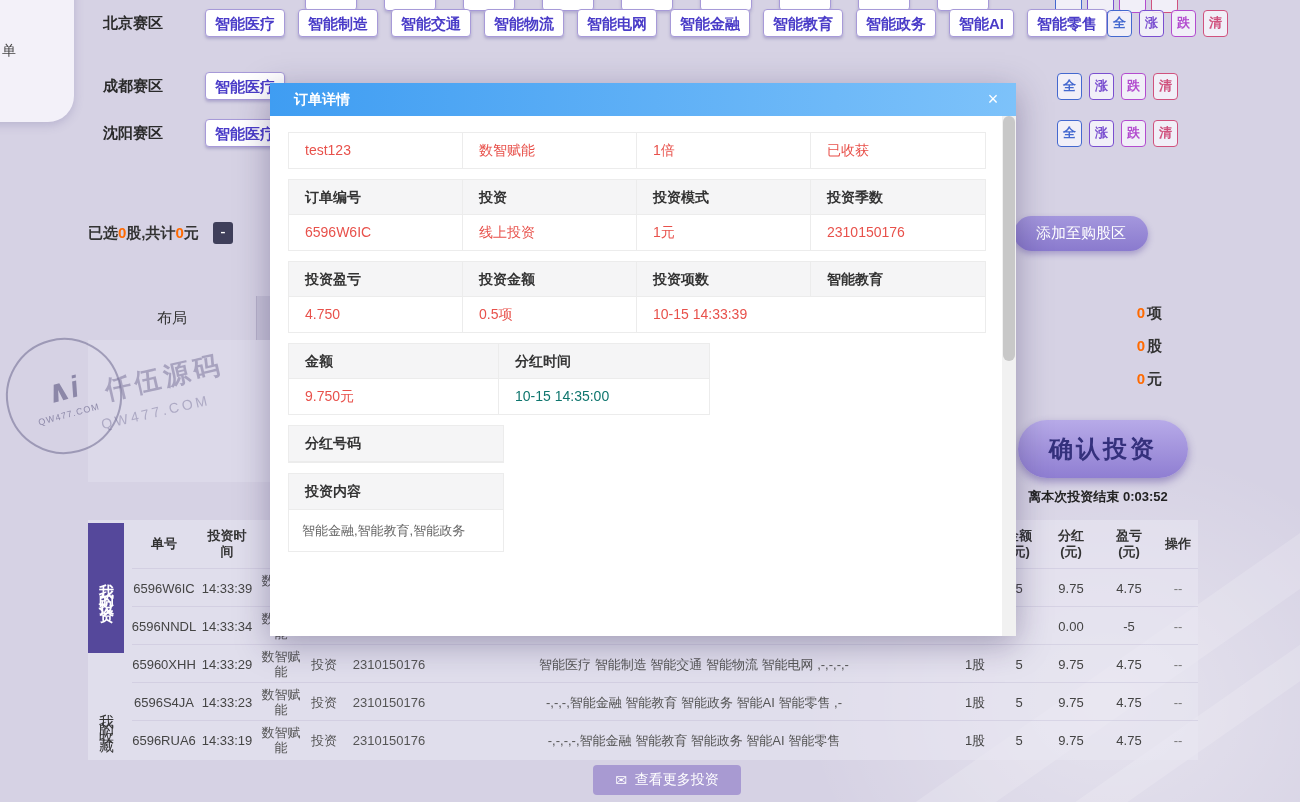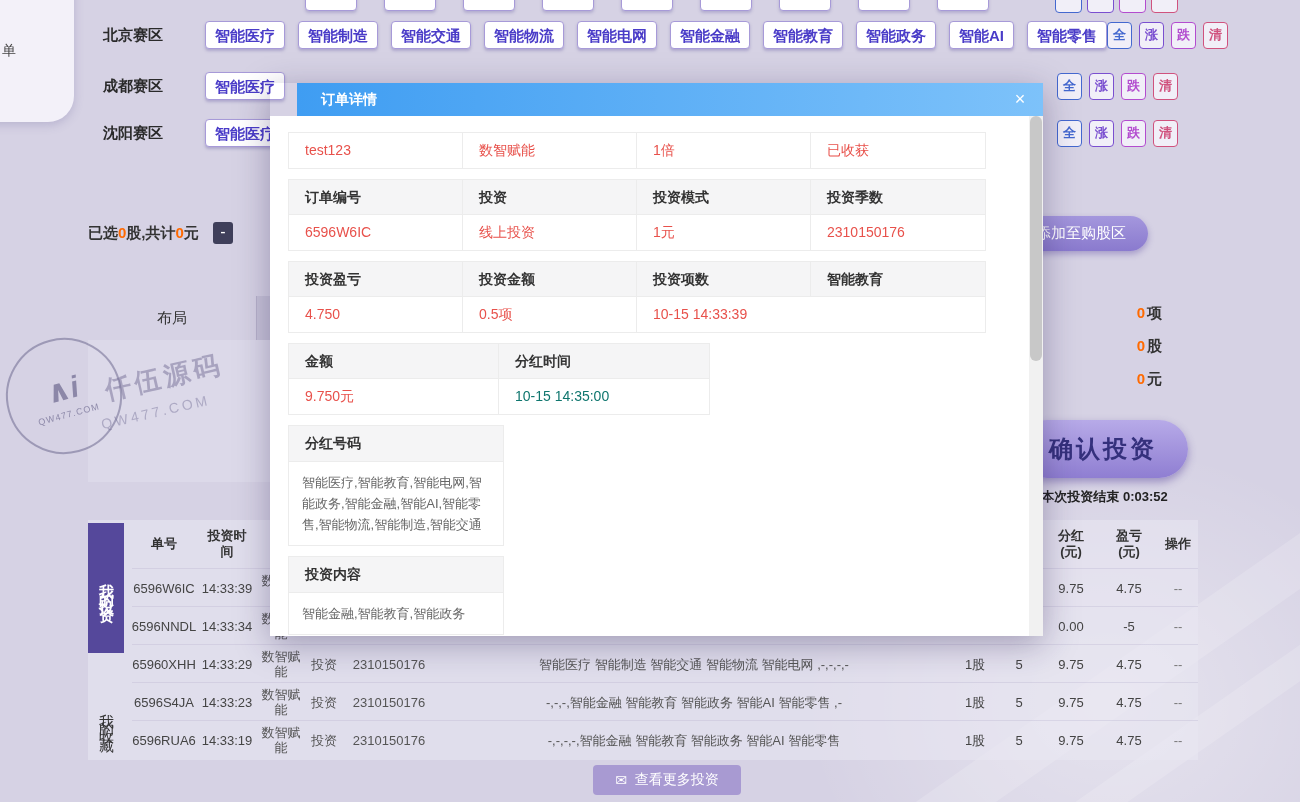--- a/index.html
+++ b/index.html
@@ -92,21 +92,21 @@
   .vtxt{writing-mode:vertical-rl;text-orientation:upright;letter-spacing:8px;font-size:15px;}
   .st-invest{top:523px;height:130px;background:#55489b;color:#fff;font-weight:700;cursor:pointer;}
   .st-fav{top:658px;height:120px;color:#333;cursor:pointer;}
 
   .more-btn{position:absolute;left:593px;top:765px;width:148px;height:30px;background:#a89ad2;border-radius:4px;
     color:#fff;font-size:14px;display:flex;gap:8px;align-items:center;justify-content:center;cursor:pointer;}
   .mail-icon{font-size:14px;}
 
   
   .modal{position:absolute;left:270px;top:83px;width:746px;height:553px;z-index:20;
-    box-shadow:0 8px 32px rgba(40,30,80,.35);padding-left:27px;}
+    box-shadow:0 8px 32px rgba(40,30,80,.35);}
   .modal-header{height:33px;background:linear-gradient(90deg,#3f9df2,#7dc2fa);display:flex;align-items:center;
     color:#fff;font-size:14px;font-weight:700;padding-left:24px;box-sizing:border-box;}
   .modal-close{position:absolute;right:12px;top:5px;width:22px;height:22px;color:#fff;font-size:18px;
     text-align:center;line-height:22px;cursor:pointer;}
   .modal-body{position:absolute;top:33px;left:0;right:0;bottom:0;background:#fff;overflow:hidden;
     padding:16px 18px;box-sizing:border-box;}
   .m-table{margin-bottom:10px;border:1px solid #ececec;width:max-content;}
   .m-row{display:flex;}
   .m-cell{height:35px;line-height:35px;padding-left:16px;box-sizing:border-box;font-size:14px;
     border-right:1px solid #ececec;white-space:nowrap;overflow:hidden;flex:none;}
@@ -141,21 +141,21 @@
     <div class="fstub f0" style="left: 1055px;"></div>
     <div class="fstub f1" style="left: 1087px;"></div>
     <div class="fstub f2" style="left: 1119px;"></div>
     <div class="fstub f3" style="left: 1151px;"></div>
   </div>
 
 <div class="corner">
   <span class="corner-char">单</span>
 </div>
 
-<div class="zone-row" style="top:20px">
+<div class="zone-row" style="top:8px">
   <span class="zone-label">北京赛区</span>
   <div class="zone-buttons">
       <div class="zone-btn">智能医疗</div>
       <div class="zone-btn">智能制造</div>
       <div class="zone-btn">智能交通</div>
       <div class="zone-btn">智能物流</div>
       <div class="zone-btn">智能电网</div>
       <div class="zone-btn">智能金融</div>
       <div class="zone-btn">智能教育</div>
       <div class="zone-btn">智能政务</div>
@@ -376,21 +376,20 @@
             <div class="m-cell" style="width: 210px;">分红时间</div>
           </div>
           <div class="m-row">
             <div class="m-cell m-val red" style="width: 210px;">9.750元</div>
             <div class="m-cell m-val" style="width: 210px;">10-15 14:35:00</div>
           </div>
         </div>
       </div>
     <div class="m-sec">
       <div class="m-sec-head">分红号码</div>
-      <div class="m-sec-body">智能医疗,智能教育,智能电网,智能政务,智能金融,智能AI,智能零售,智能物流,智能制造,智能交通</div>
     </div>
     <div class="m-sec">
       <div class="m-sec-head">投资内容</div>
       <div class="m-sec-body">智能金融,智能教育,智能政务</div>
     </div>
   </div>
   <div class="m-scrollbar">
     <div class="m-thumb"></div>
   </div>
 </div>

